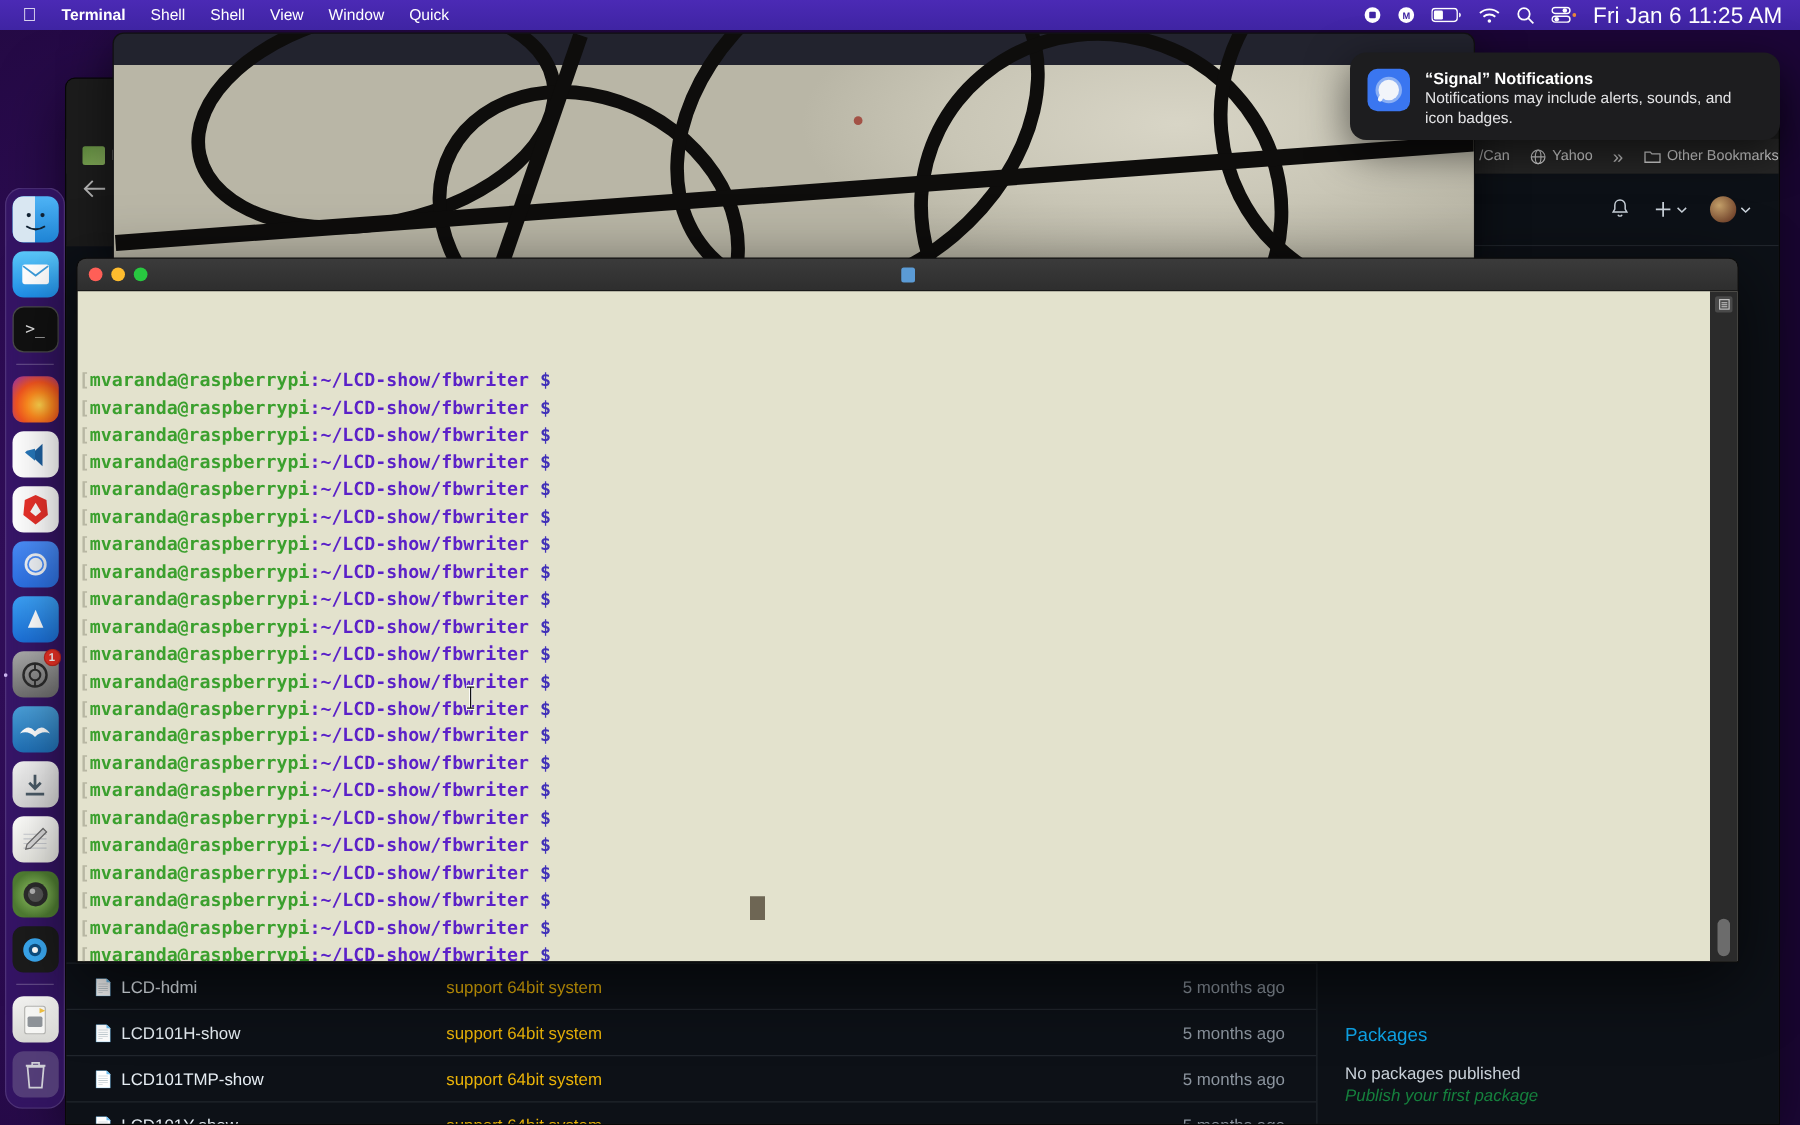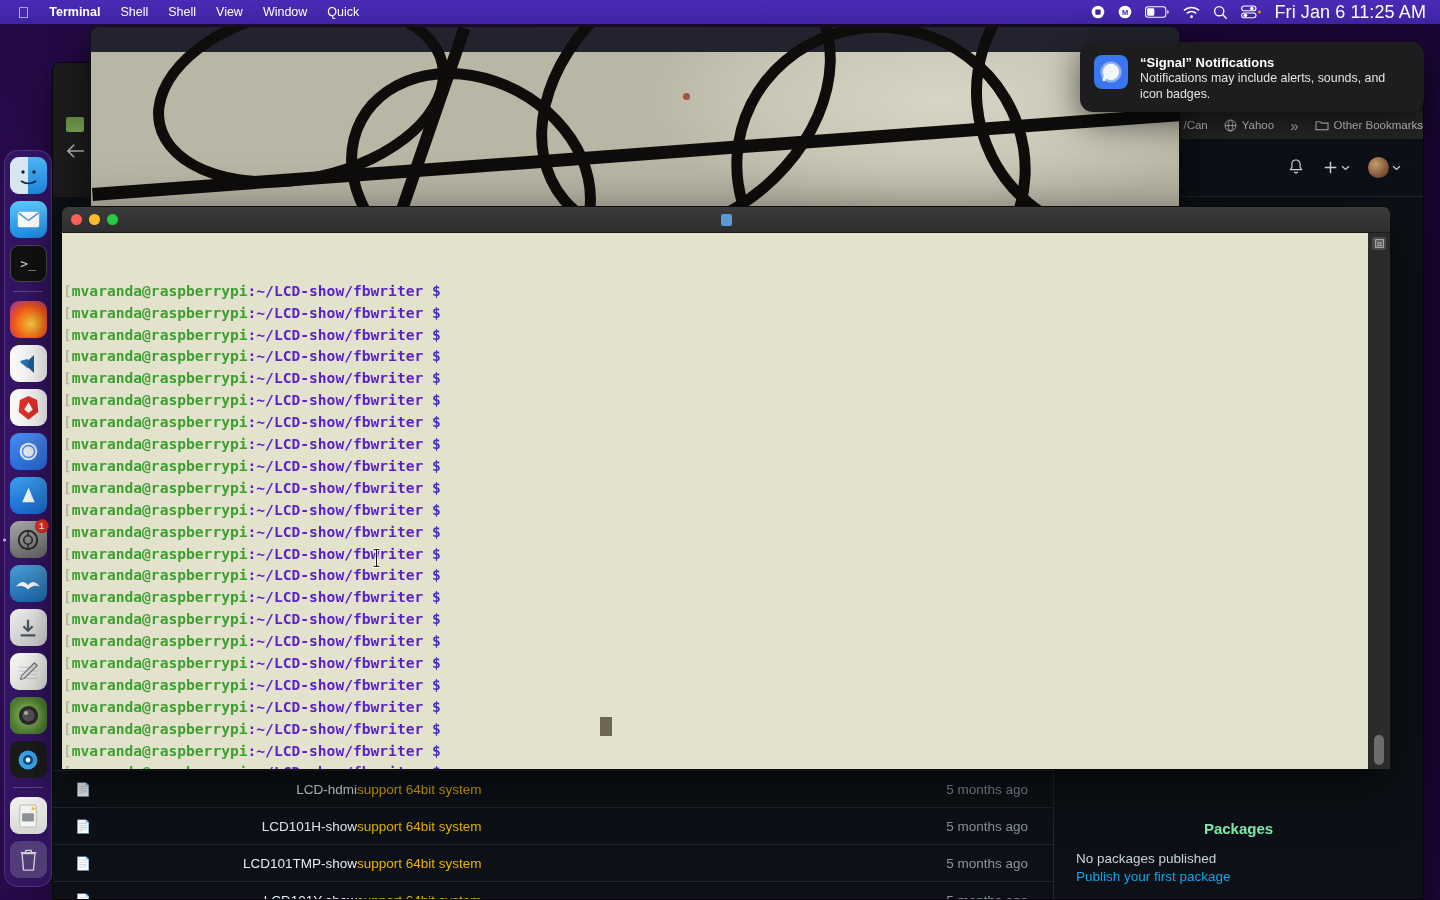--- a/index.html
+++ b/index.html
@@ -84,27 +84,27 @@
   #gh-body{ position:absolute; top:134px; left:0; width:100%; bottom:0; background:#0d1117; display:flex; }
   #gh-main{ width:1000px; padding:0; }
   #gh-side{ flex:1; border-left:1px solid #21262d; padding:18px 22px; }
 
   .file-row{
     display:flex; align-items:center; height:37px;
     border-top:1px solid #21262d; color:#c9d1d9; font-size:13.5px;
     padding-left:22px;
   }
   .file-row .fi{ width:22px; color:#8b949e; font-size:13px; }
-  .file-row .fname{ width:260px; color:#e6edf3;text-align:right; }
+  .file-row .fname{ width:260px; color:#e6edf3; }
   .file-row .fmsg{ flex:1; color:#eab308; }
   .file-row .fage{ width:150px; text-align:right; color:#8b949e; padding-right:25px;}
 
-  .side-h{ color:#86efac; font-size:15px; font-weight:bold; margin-bottom:14px;text-align:center; }
+  .side-h{ color:#0ea5e9; font-size:15px; font-weight:normal; margin-bottom:14px; }
   .side-t{ color:#c9d1d9; font-size:13.5px; margin-bottom:3px;}
-  .side-l{ color:#0ea5e9; font-size:13.5px; }
+  .side-l{ color:#15803d; font-size:13.5px;font-style:italic; }
 
   
   #finder{
     position:absolute; left:340px; top:133px; width:810px; height:78px;
     background:#282a36; border:1px solid #16171d;
     border-radius:9px 9px 0 0; overflow:hidden; z-index:200;
     box-shadow:0 8px 30px rgba(0,0,0,.5);
     display:flex;
   }
   #fsidebar{ width:150px; background:#2f3140; padding:16px 12px 0 14px; }
@@ -166,21 +166,21 @@
   #term-title .ttl{
     position:absolute; left:0; right:0; text-align:center;
     color:#d4d4d4; font-size:12px; display:flex; align-items:center;
     justify-content:center; gap:6px;
   }
   .tl-dot{ width:11px;height:11px;border-radius:50%;margin-right:7px; flex:none;}
   .tl-dot.r{background:#ff5f57;} .tl-dot.y{background:#febc2e;} .tl-dot.g{background:#28c840;}
   .tl-dot.gray{background:#565869;}
   #term-body{
     position:absolute; top:26px; left:0; right:0; bottom:0;
-    background:#e3e2cd; padding:3px 0 0 1px; overflow:hidden;
+    background:#e3e2cd; padding:17px 0 0 1px; overflow:hidden;
     font-family:"DejaVu Sans Mono","Liberation Mono",monospace;
     font-size:14.6px; line-height:21.9px; font-weight:bold;
     white-space:pre;
   }
   .tline{ display:block; height:21.9px; }
   .u{ color:#3ba02e; }
   .p{ color:#5b21c8; }
   .d{ color:#4030b8; }
   .br{ color:#b8b7a3; }
   #term-cursor{

